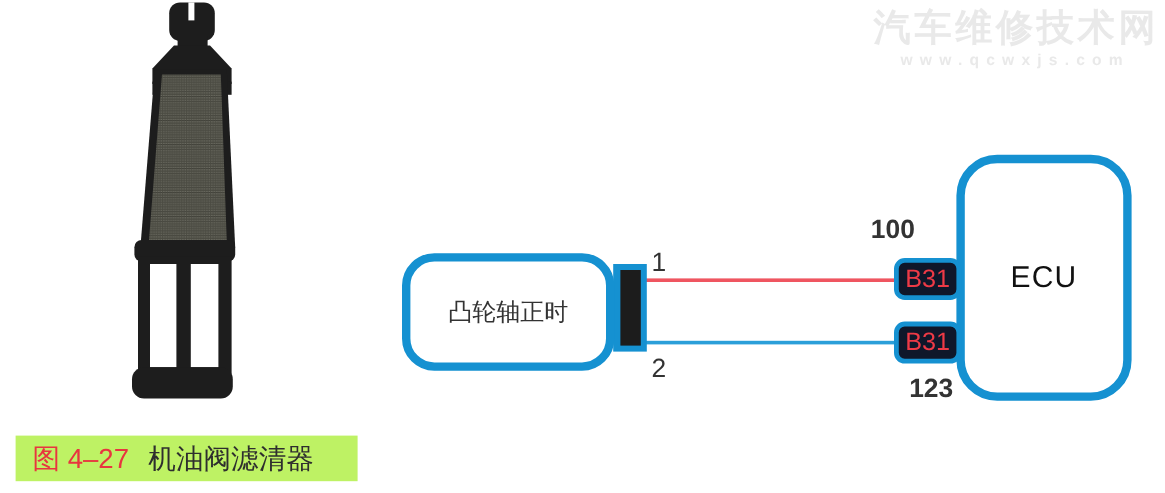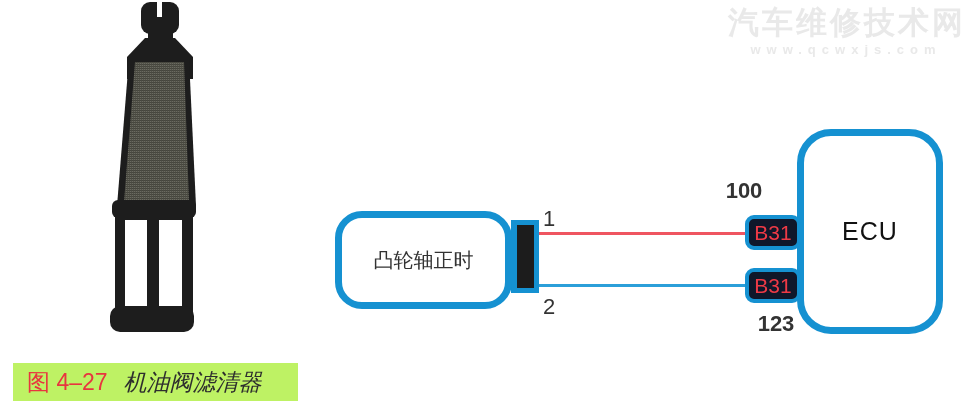--- a/index.html
+++ b/index.html
@@ -125,21 +125,21 @@
     height: 38px;
     background: #bef264;
     display: flex;
     align-items: center;
     font-size: 23px;
     white-space: nowrap;
   }
   .caption-left  { left: 13px;  width: 285px; padding-left: 14px; }
   .caption-right { left: 484px; width: 362px; padding-left: 12px; }
   .caption .cap-num  { color: #e8353f; margin-right: 16px; }
-  .caption .cap-text { color: #2e2e2e; font-style: italic; }
+  .caption .cap-text { color: #2e2e2e; }
 </style>
 </head>
 <body>
 
 <div class="canvas">
 
   <div class="watermark">
     <div class="wm-title">汽车维修技术网</div>
     <div class="wm-url">www.qcwxjs.com</div>
   </div>

